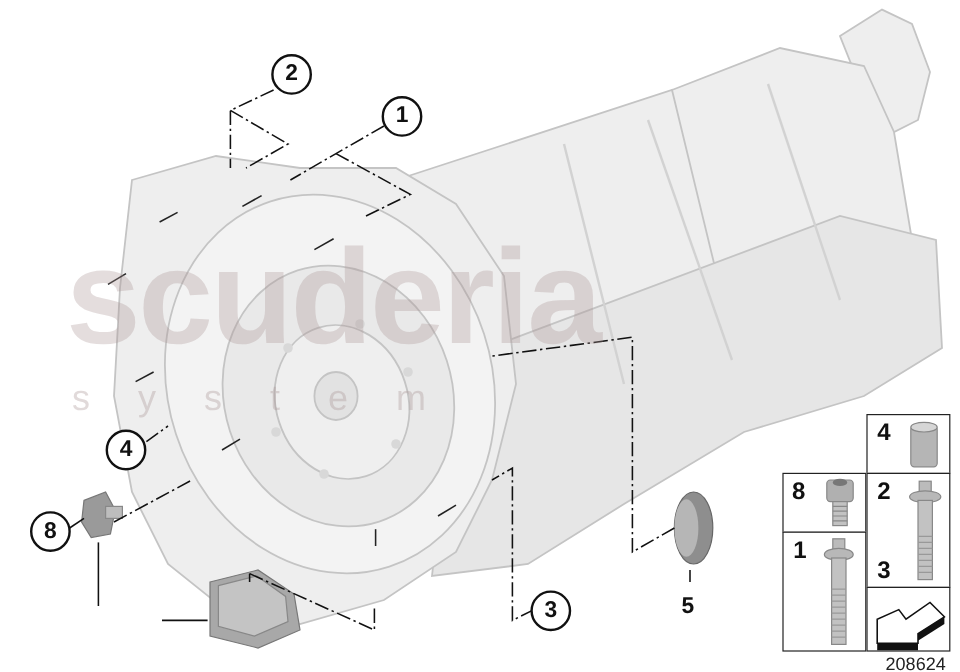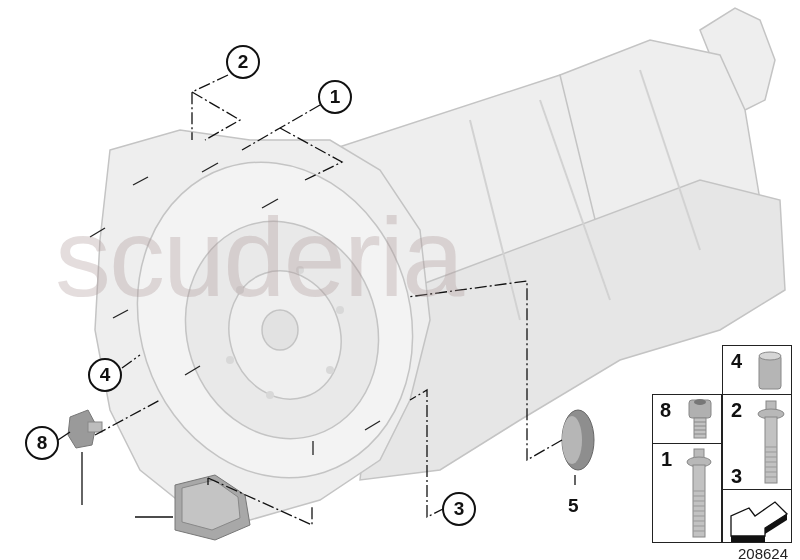--- a/index.html
+++ b/index.html
@@ -7,21 +7,21 @@
          font-family: "Liberation Sans", sans-serif; }
   .canvas { position: absolute; left: 0; top: 0; width: 800px; height: 560px; }
   .callout { position: absolute; width: 34px; height: 34px; border: 2px solid #111;
              border-radius: 50%; background: #fff; box-sizing: border-box;
              display: flex; align-items: center; justify-content: center;
              font-weight: bold; font-size: 19px; color: #111; cursor: pointer; }
   .plain-num { position: absolute; font-weight: bold; font-size: 19px; color: #111; }
   .legend-cell { position: absolute; border: 1px solid #222; box-sizing: border-box; background: #fff; }
   .legend-num { position: absolute; font-weight: bold; font-size: 20px; color: #111; }
   .ref-num { position: absolute; font-size: 15px; color: #222; }
-  .wm1 { position: absolute; left: 55px; top: 202px; font-size: 112px; font-weight: normal;
+  .wm1 { position: absolute; left: 55px; top: 192px; font-size: 112px; font-weight: bold;
          color: rgba(170,150,150,0.32); letter-spacing: -2px; line-height: 1; }
   .wm2 { position: absolute; left: 60px; top: 318px; font-size: 30px;
          color: rgba(170,150,150,0.35); letter-spacing: 40px; line-height: 1; }
 </style>
 </head>
 <body>
 
 <div class="canvas">
 
   <svg width="800" height="560" style="position:absolute;left:0;top:0">
@@ -105,20 +105,21 @@
       <line x1="133" y1="185" x2="148" y2="177"></line>
       <line x1="202" y1="172" x2="218" y2="163"></line>
       <line x1="262" y1="208" x2="278" y2="199"></line>
       <line x1="185" y1="375" x2="200" y2="366"></line>
       <line x1="365" y1="430" x2="380" y2="421"></line>
       <line x1="313" y1="441" x2="313" y2="455"></line>
     </g>
   </svg>
 
   <div class="wm1">scuderia</div>
+  <div class="wm2">system</div>
 
   <div class="callout" style="left:226px;top:45px">2</div>
   <div class="callout" style="left:318px;top:80px">1</div>
   <div class="callout" style="left:88px;top:358px">4</div>
   <div class="callout" style="left:25px;top:426px">8</div>
   <div class="callout" style="left:442px;top:492px">3</div>
   <div class="plain-num" style="left:568px;top:495px">5</div>
 
   <div>
 

